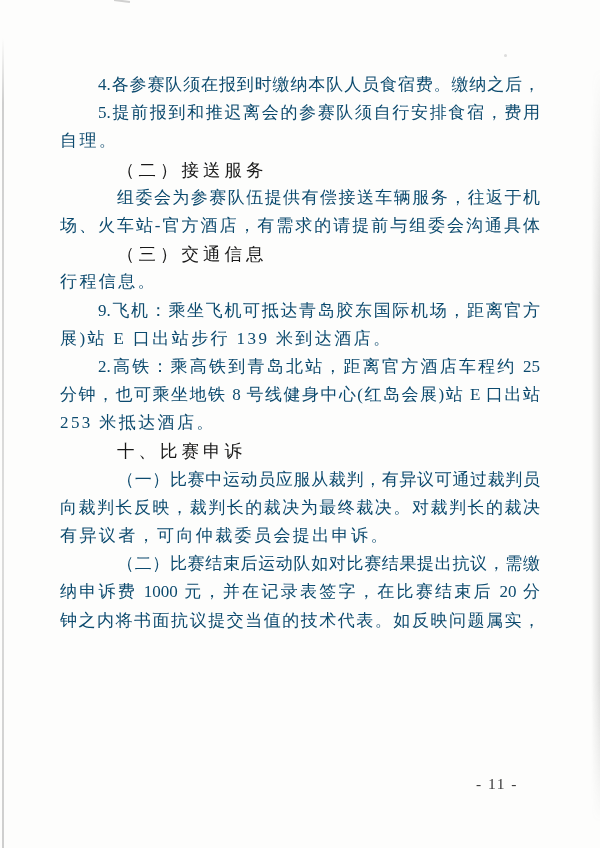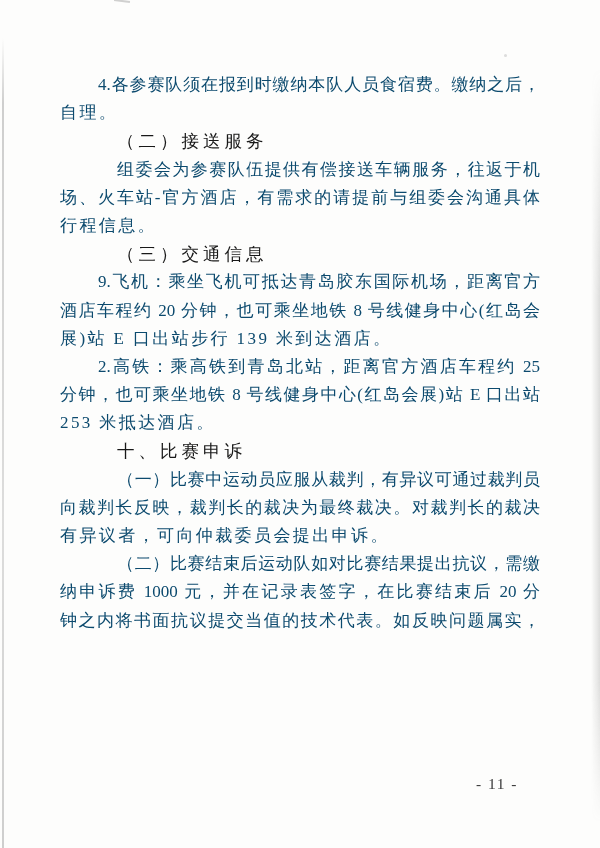--- a/index.html
+++ b/index.html
@@ -81,28 +81,28 @@
 </head>
 <body>
 
 <div class="edge-left"></div>
 <div class="edge-right-shadow"></div>
 <div class="speck-a"></div>
 <div class="speck-b"></div>
 
 <main class="text-block" id="text-block">
     <div class="line just ind1">4.各参赛队须在报到时缴纳本队人员食宿费。缴纳之后，</div>
+    <div class="line just ind1">5.提前报到和推迟离会的参赛队须自行安排食宿，费用</div>
     <div class="line left ">自理。</div>
     <div class="line heading left ind2">（二）接送服务</div>
     <div class="line just ind2">组委会为参赛队伍提供有偿接送车辆服务，往返于机</div>
     <div class="line just ">场、火车站-官方酒店，有需求的请提前与组委会沟通具体</div>
+    <div class="line heading left ind2">（三）交通信息</div>
     <div class="line left ">行程信息。</div>
-    <div class="line heading left ind2">（三）交通信息</div>
     <div class="line just ind1">9.飞机：乘坐飞机可抵达青岛胶东国际机场，距离官方</div>
-    <div class="line just ">酒店车程约 20 分钟，也可乘坐地铁 8 号线健身中心(红岛会</div>
     <div class="line left ">展)站 E 口出站步行 139 米到达酒店。</div>
     <div class="line just ind1">2.高铁：乘高铁到青岛北站，距离官方酒店车程约 25</div>
     <div class="line just ">分钟，也可乘坐地铁 8 号线健身中心(红岛会展)站 E 口出站</div>
     <div class="line left ">253 米抵达酒店。</div>
     <div class="line heading left ind2">十、比赛申诉</div>
     <div class="line just ind2">（一）比赛中运动员应服从裁判，有异议可通过裁判员</div>
     <div class="line just ">向裁判长反映，裁判长的裁决为最终裁决。对裁判长的裁决</div>
     <div class="line left ">有异议者，可向仲裁委员会提出申诉。</div>
     <div class="line just ind2">（二）比赛结束后运动队如对比赛结果提出抗议，需缴</div>
     <div class="line just ">纳申诉费 1000 元，并在记录表签字，在比赛结束后 20 分</div>

